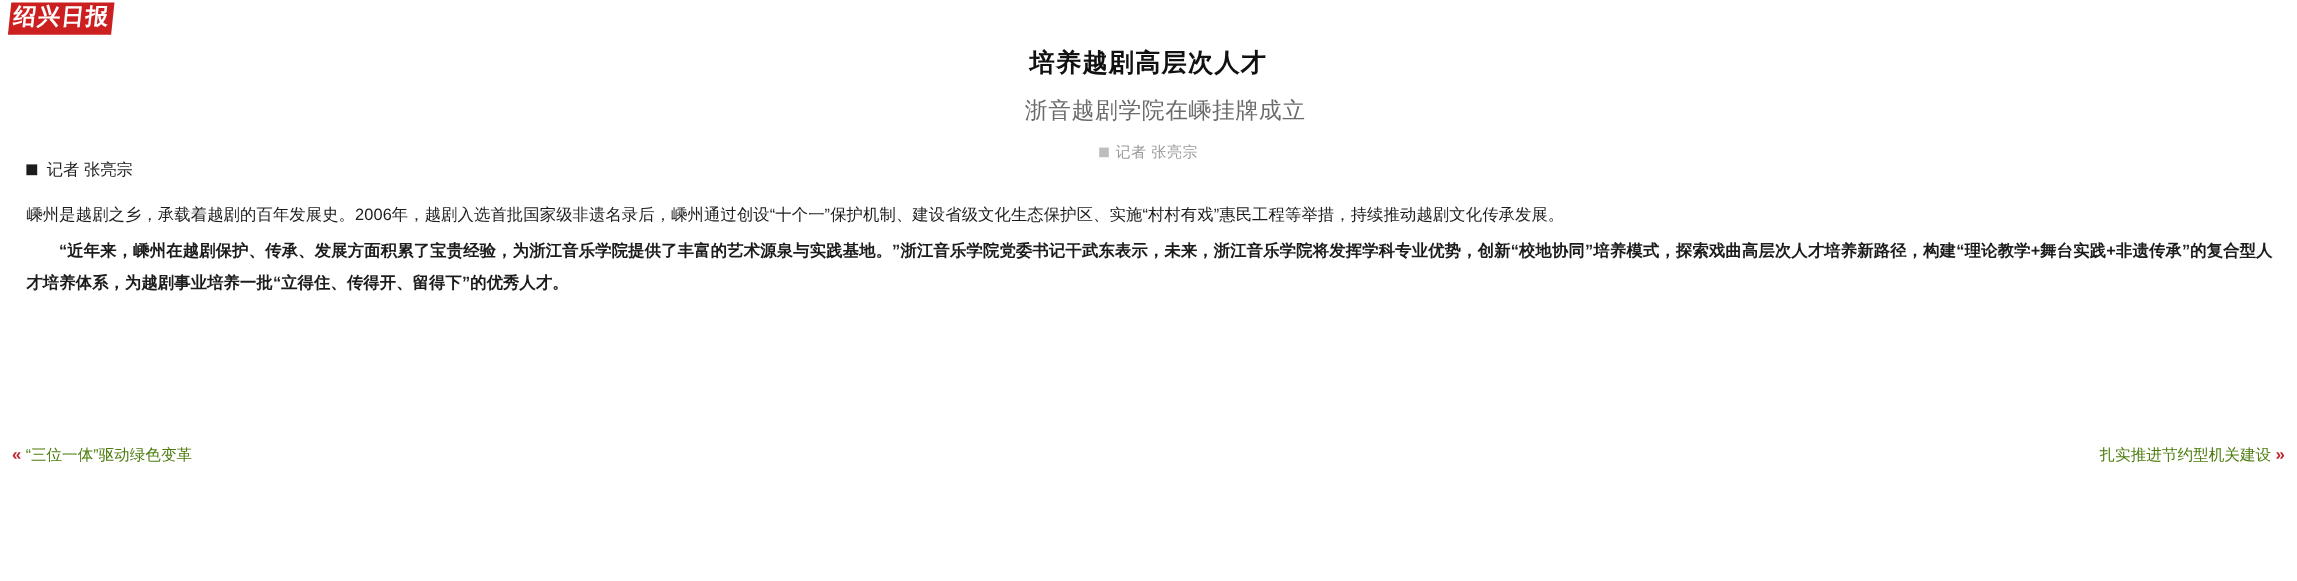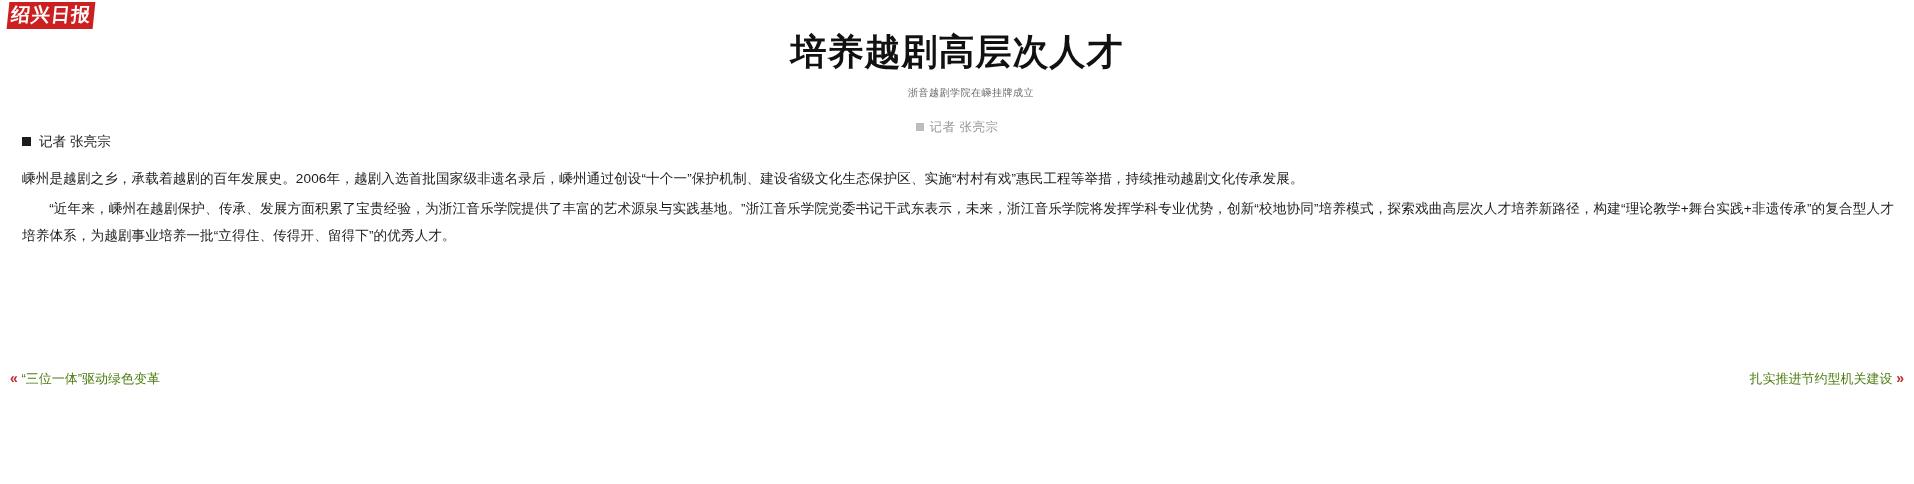--- a/index.html
+++ b/index.html
@@ -46,29 +46,29 @@
   .headline-block {
     position: absolute;
     left: 0;
     top: 34px;
     width: 1914px;
     text-align: center;
   }
   .headline {
     font-family: "Liberation Serif", serif;
     font-weight: bold;
-    font-size: 36px;
+    font-size: 21px;
     line-height: 36px;
     color: #111111;
     letter-spacing: 1px;
     margin: 0;
   }
   .subhead {
     font-family: "Liberation Sans", sans-serif;
-    font-size: 10px;
+    font-size: 19px;
     line-height: 26px;
     color: #6b6b6b;
     margin-top: 10px;
     letter-spacing: 0.5px;
     padding-left: 28px;
   }
   .byline-center {
     font-family: "Liberation Sans", sans-serif;
     font-size: 12.5px;
     line-height: 22px;
@@ -112,20 +112,21 @@
     top: 0px;
   }
   .para {
     margin: 0 0 3px 0;
     text-align: justify;
     text-justify: inter-ideograph;
     letter-spacing: 0.1px;
   }
   .para.indent {
     text-indent: 2em;
+    font-weight: bold;
   }
   
   .footer-nav {
     position: absolute;
     left: 0;
     bottom: 96px;
     width: 1914px;
     height: 20px;
   }
   .nav-prev {

